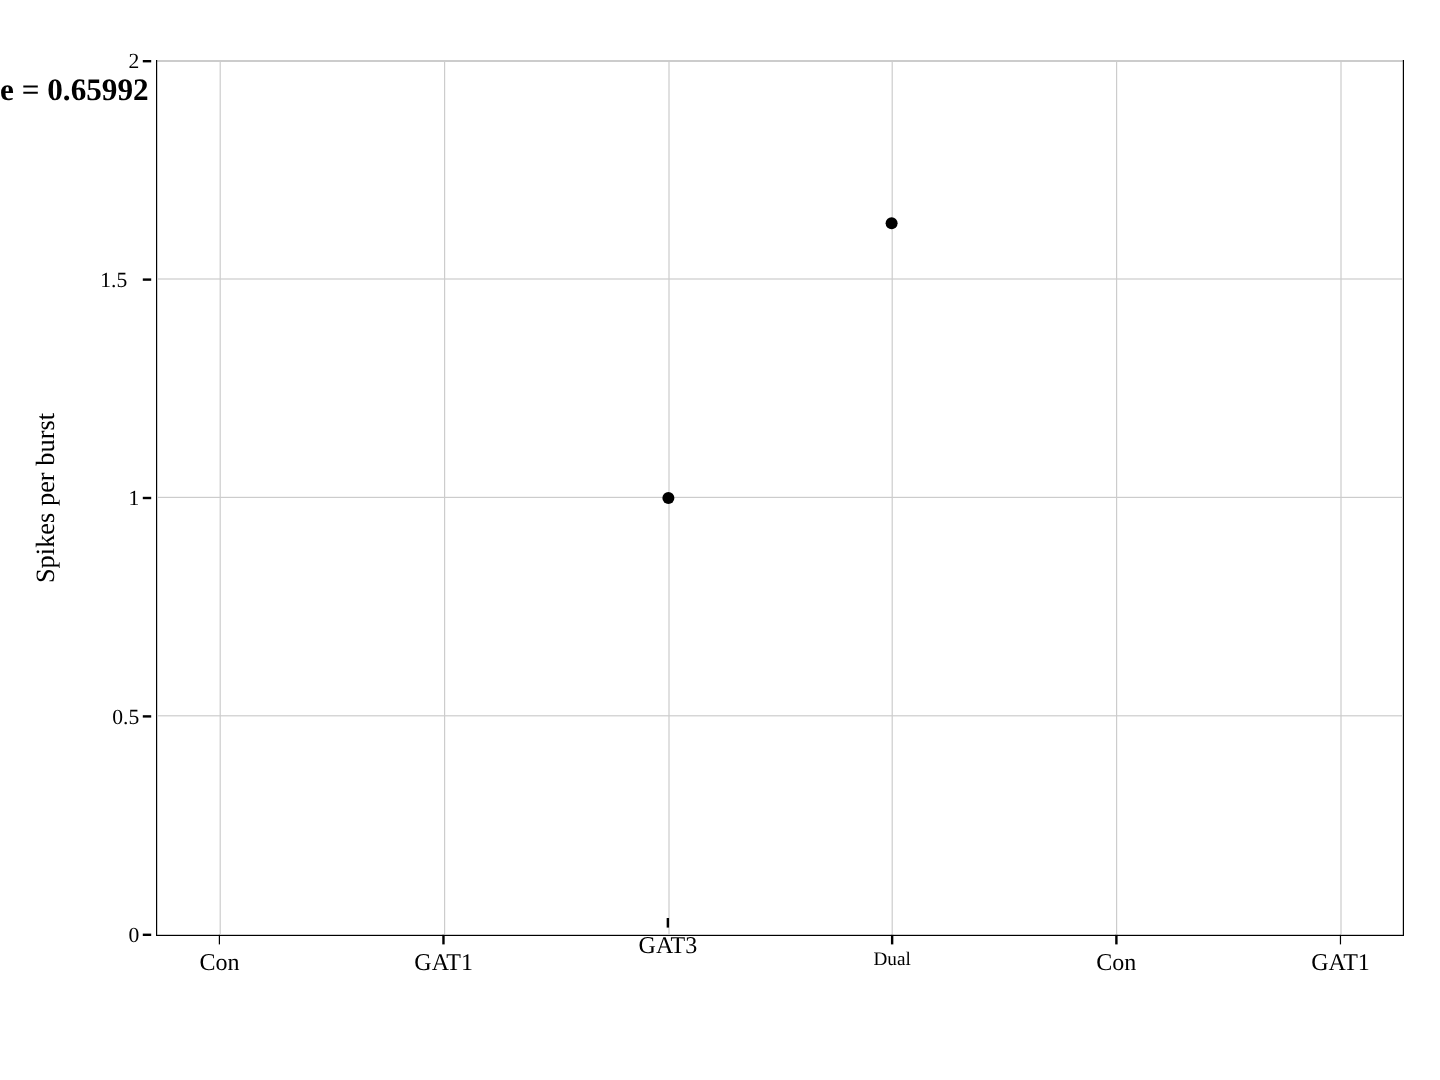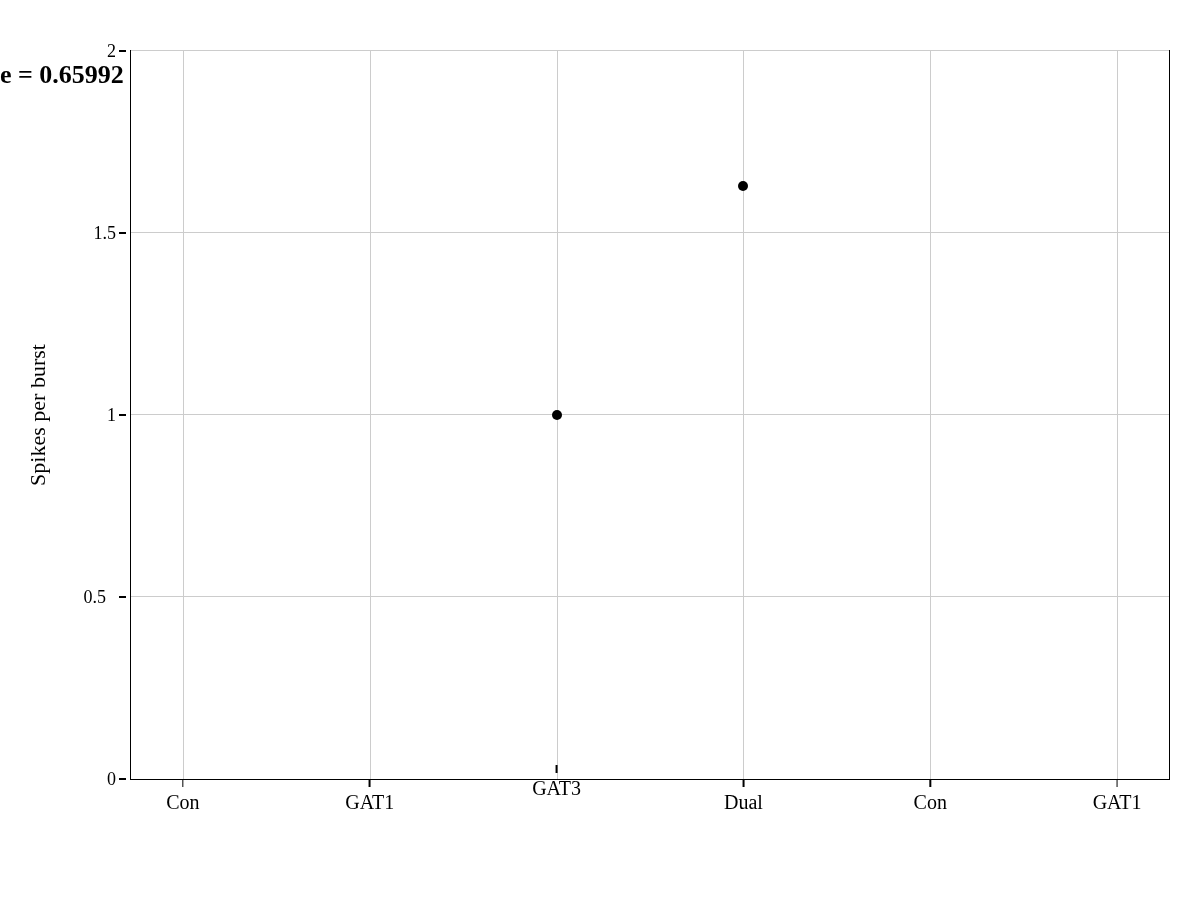--- a/index.html
+++ b/index.html
@@ -94,35 +94,35 @@
     <div class="v-gridline" style="left:95%;"></div>
 
     <div style="position:absolute; bottom:0%; left:0; display:flex; align-items:center; transform:translateY(50%);">
       <div style="position:absolute; right:calc(100% + 5px); display:flex; align-items:center; gap:3px;">
         <span style="font-size:18px; color:#000; min-width:28px; text-align:right;">0</span>
         <div style="width:7px; height:1.5px; background:#000;"></div>
       </div>
     </div>
 
     <div style="position:absolute; bottom:25%; left:0; display:flex; align-items:center; transform:translateY(50%);">
-      <div style="position:absolute; right:calc(100% + 5px); display:flex; align-items:center; gap:13px;">
+      <div style="position:absolute; right:calc(100% + 5px); display:flex; align-items:center; gap:3px;">
         <span style="font-size:18px; color:#000; min-width:28px; text-align:right;">0.5</span>
         <div style="width:7px; height:1.5px; background:#000;"></div>
       </div>
     </div>
 
     <div style="position:absolute; bottom:50%; left:0; display:flex; align-items:center; transform:translateY(50%);">
       <div style="position:absolute; right:calc(100% + 5px); display:flex; align-items:center; gap:3px;">
         <span style="font-size:18px; color:#000; min-width:28px; text-align:right;">1</span>
         <div style="width:7px; height:1.5px; background:#000;"></div>
       </div>
     </div>
 
     <div style="position:absolute; bottom:75%; left:0; display:flex; align-items:center; transform:translateY(50%);">
-      <div style="position:absolute; right:calc(100% + 5px); display:flex; align-items:center; gap:3px;">
+      <div style="position:absolute; right:calc(100% + 5px); display:flex; align-items:center; gap:13px;">
         <span style="font-size:18px; color:#000; min-width:28px; text-align:right;">1.5</span>
         <div style="width:7px; height:1.5px; background:#000;"></div>
       </div>
     </div>
 
     <div style="position:absolute; bottom:100%; left:0; display:flex; align-items:center; transform:translateY(50%);">
       <div style="position:absolute; right:calc(100% + 5px); display:flex; align-items:center; gap:3px;">
         <span style="font-size:18px; color:#000; min-width:28px; text-align:right;">2</span>
         <div style="width:7px; height:1.5px; background:#000;"></div>
       </div>
@@ -135,21 +135,21 @@
     <div style="position:absolute; bottom:0; left:23%; transform:translateX(-50%) translateY(100%);">
       <div style="width:1.5px; height:8px; background:#000; margin:0 auto;"></div>
       <div style="font-size:20px; color:#000; text-align:center; margin-top:4px;">GAT1</div>
     </div>
     <div style="position:absolute; bottom:14px; left:41%; transform:translateX(-50%) translateY(100%);">
       <div style="width:1.5px; height:8px; background:#000; margin:0 auto;"></div>
       <div style="font-size:20px; color:#000; text-align:center; margin-top:4px;">GAT3</div>
     </div>
     <div style="position:absolute; bottom:0; left:59%; transform:translateX(-50%) translateY(100%);">
       <div style="width:1.5px; height:8px; background:#000; margin:0 auto;"></div>
-      <div style="font-size:20px; color:#000; text-align:center; margin-top:4px;">Dual</div>
+      <div style="font-size:16px; color:#000; text-align:center; margin-top:4px;">Dual</div>
     </div>
     <div style="position:absolute; bottom:0; left:77%; transform:translateX(-50%) translateY(100%);">
       <div style="width:1.5px; height:8px; background:#000; margin:0 auto;"></div>
       <div style="font-size:20px; color:#000; text-align:center; margin-top:4px;">Con</div>
     </div>
     <div style="position:absolute; bottom:0; left:95%; transform:translateX(-50%) translateY(100%);">
       <div style="width:1.5px; height:8px; background:#000; margin:0 auto;"></div>
       <div style="font-size:20px; color:#000; text-align:center; margin-top:4px;">GAT1</div>
     </div>
 

